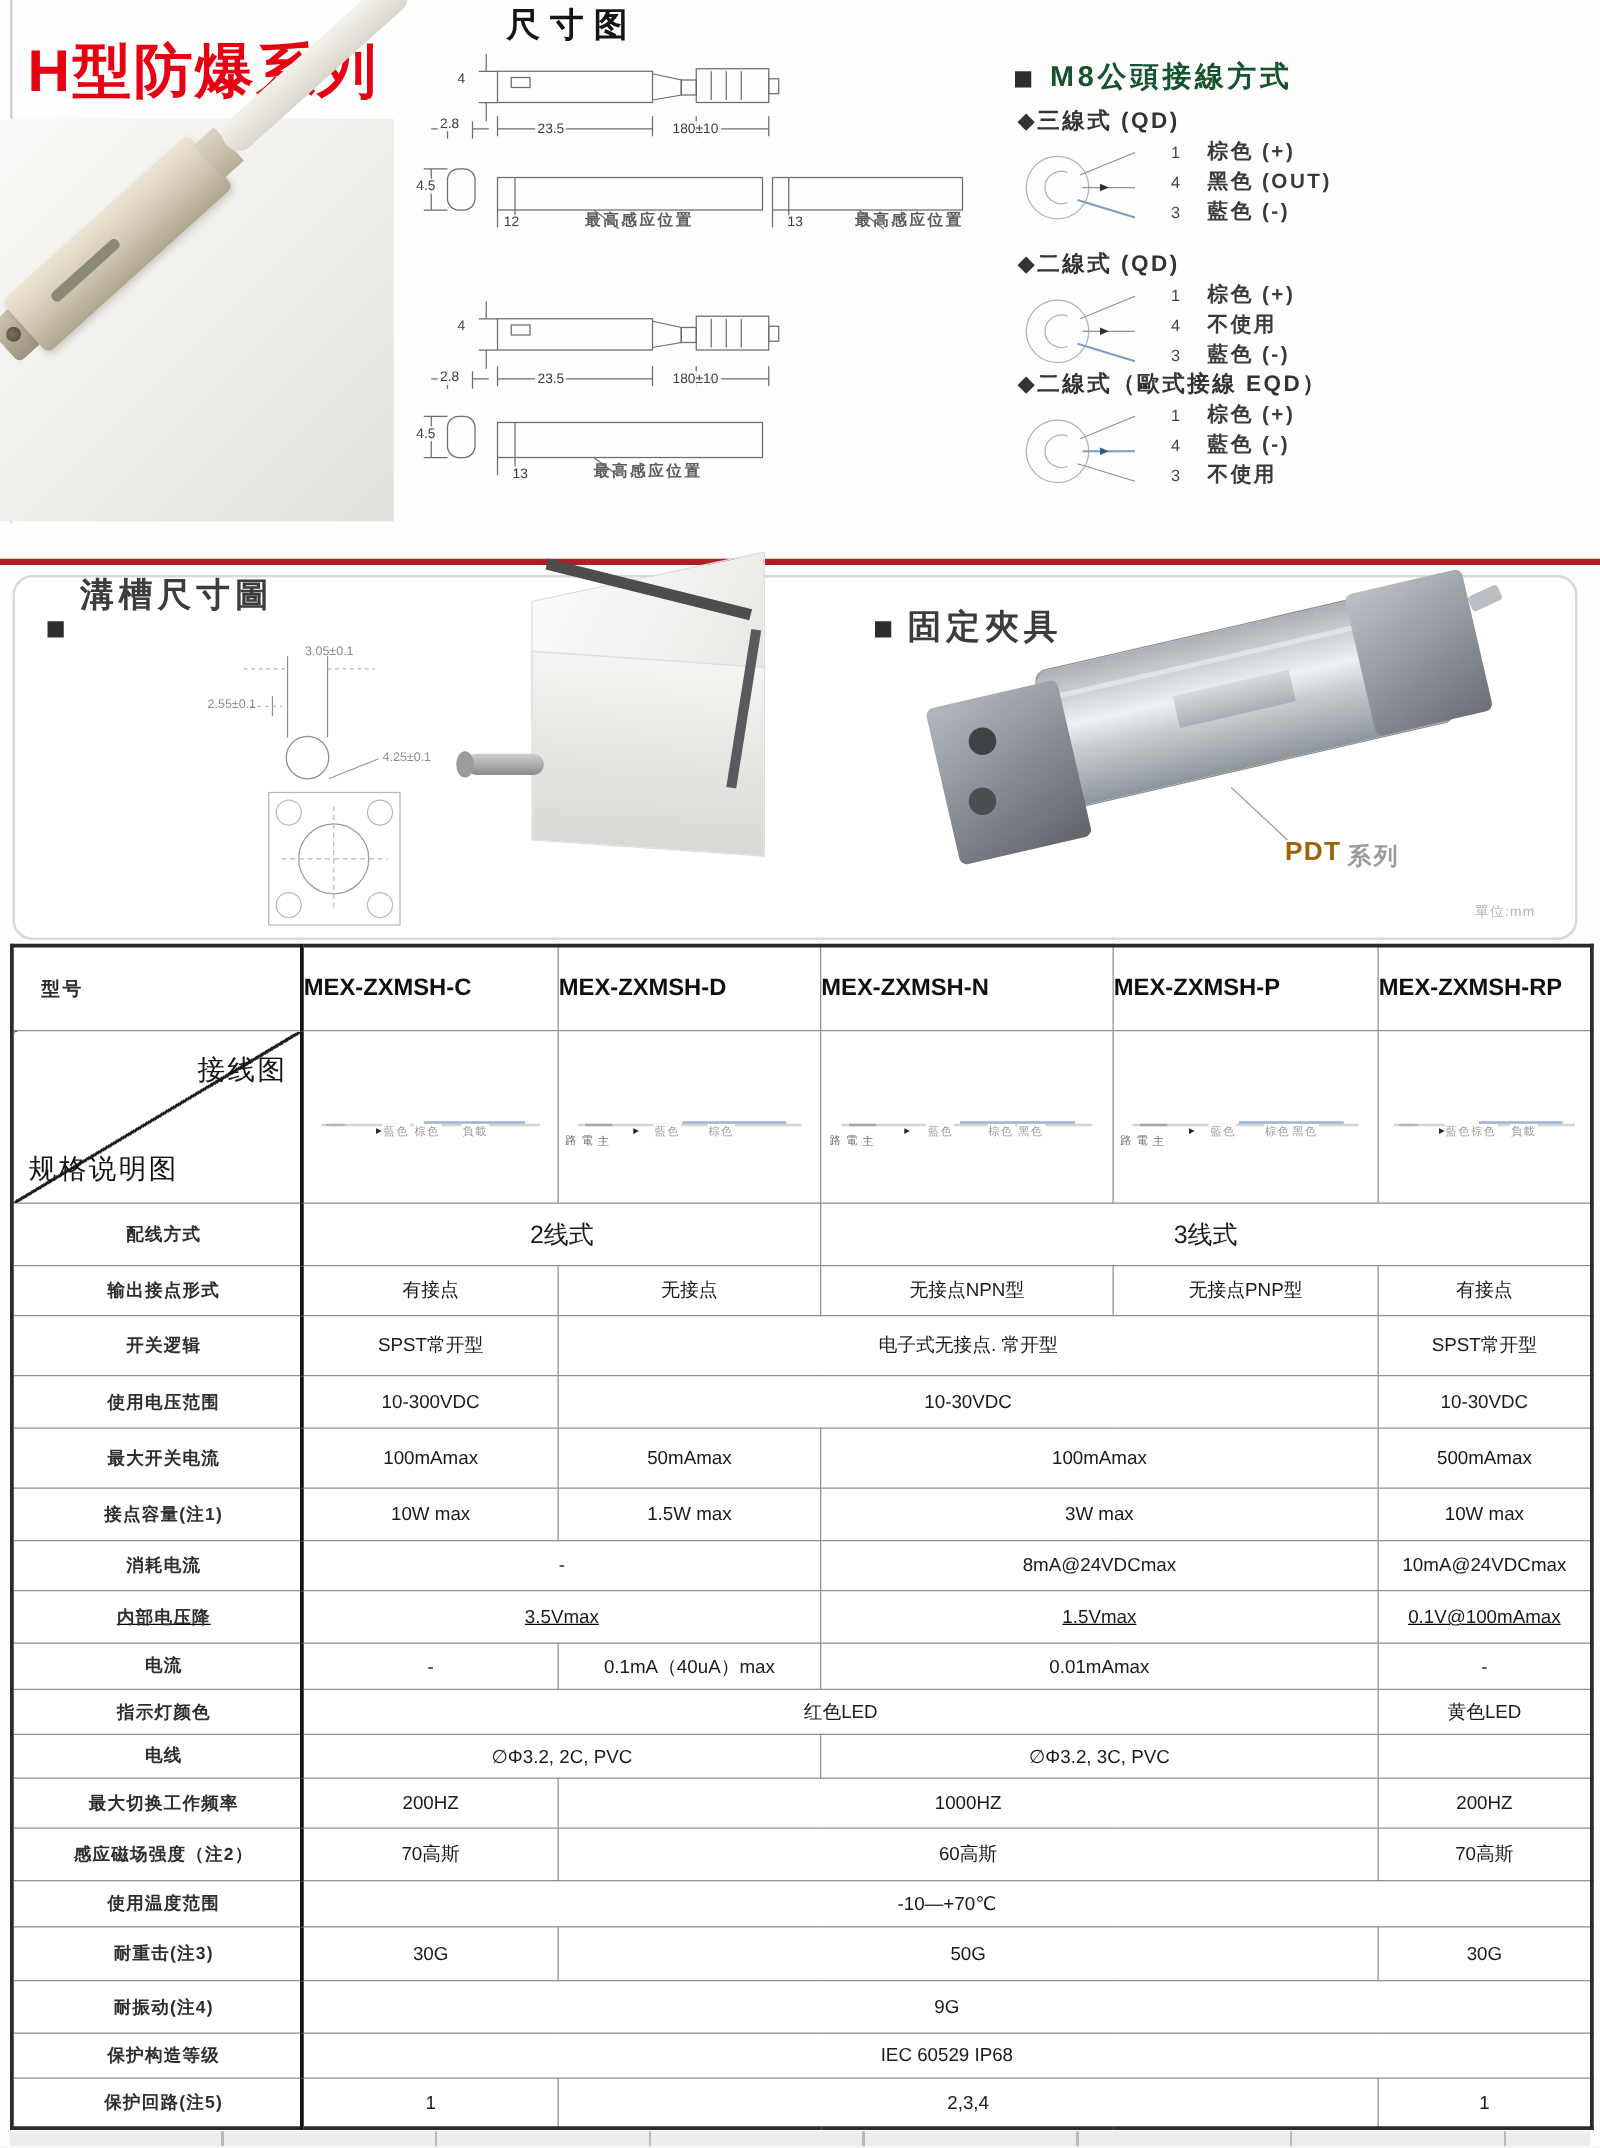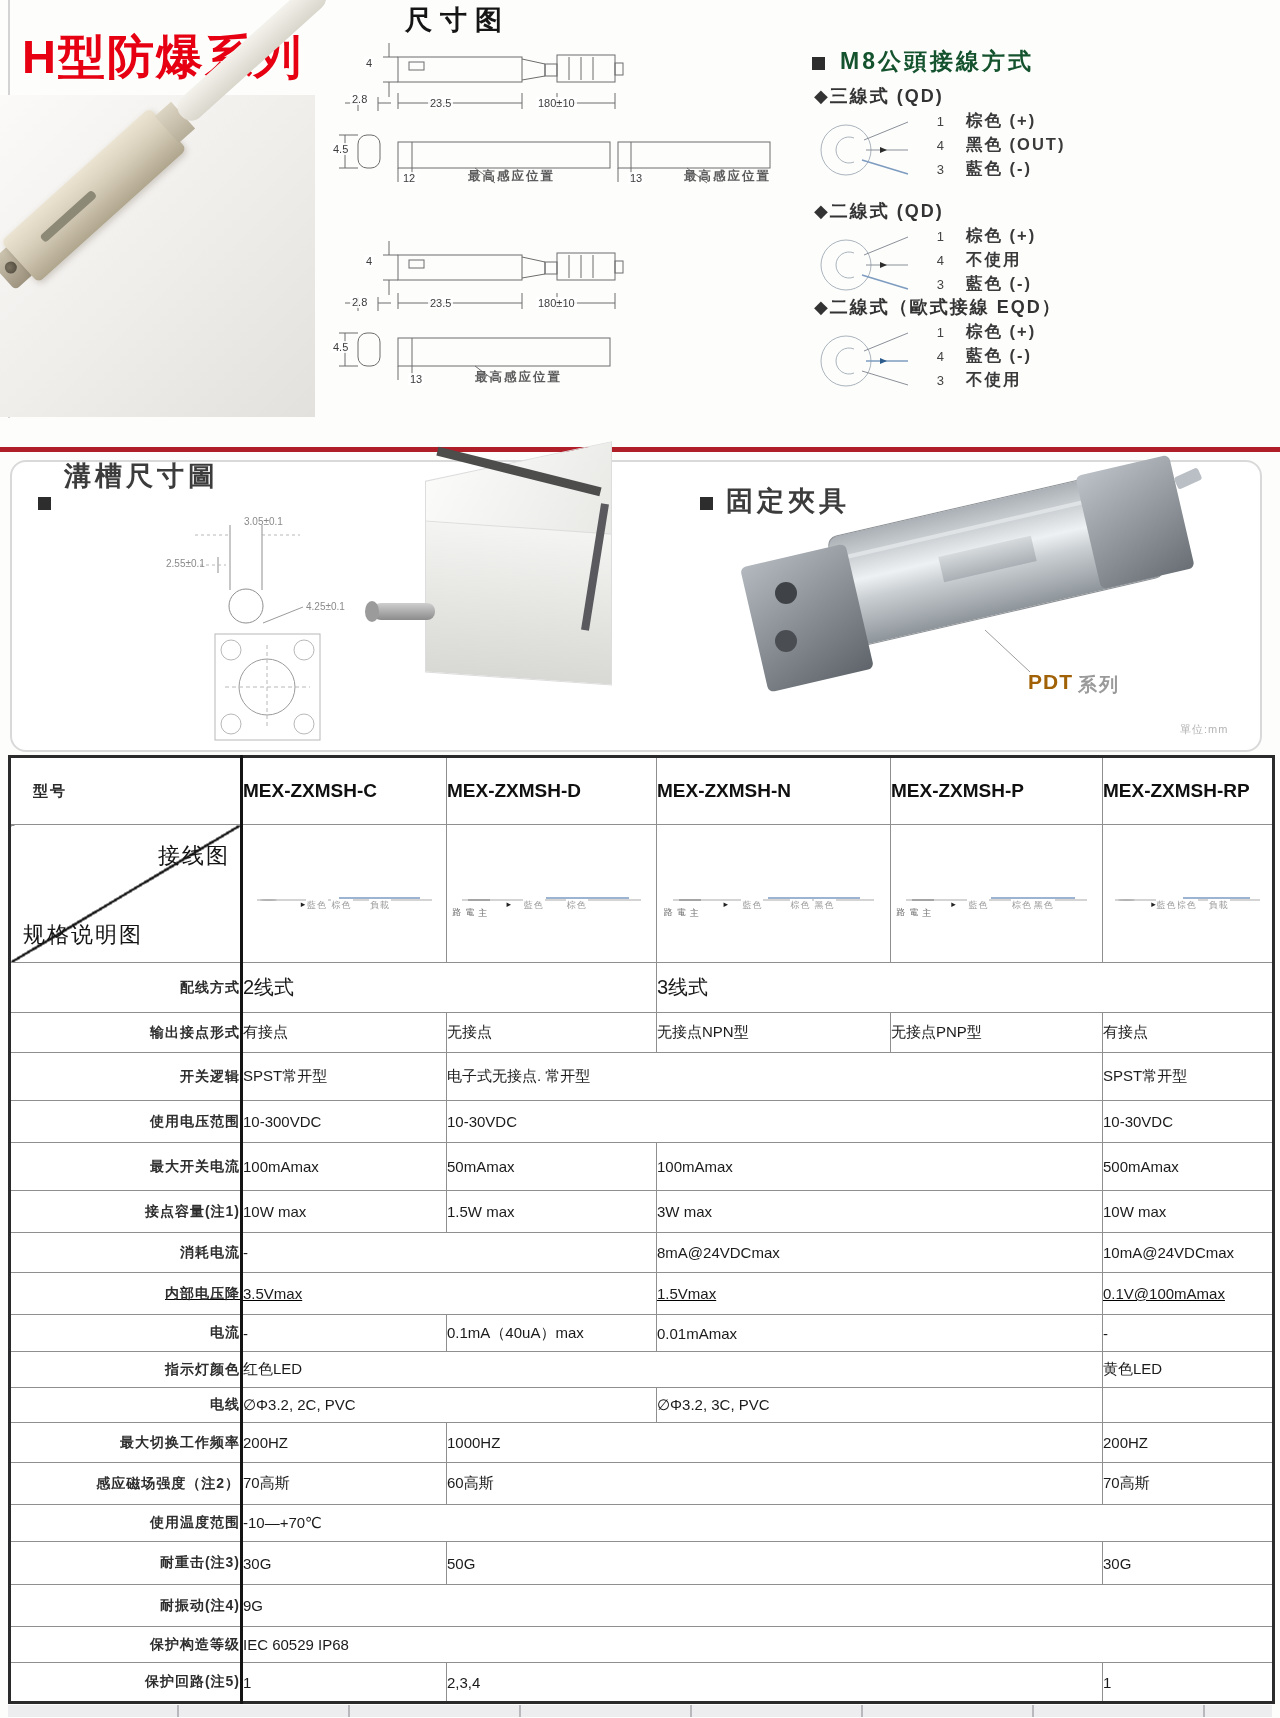--- a/index.html
+++ b/index.html
@@ -61,23 +61,23 @@
   .pdt-strong{font-size:21px;font-weight:800;color:#a16207;letter-spacing:1px;}
   .pdt-light{font-size:19px;font-weight:600;color:#9a9a9a;letter-spacing:2px;}
   .unit-note{font-size:11px;color:#b3b3b3;letter-spacing:1px;}
 
   
   #spec-table{position:absolute;left:8px;top:755px;width:1264px;border-collapse:collapse;table-layout:fixed;
               border:3px solid #2b2b2b;background:#fff;}
   #spec-table th,#spec-table td{border:1px solid #8f8f8f;padding:0;overflow:hidden;vertical-align:middle;}
   .label-head{text-align:left;padding-left:22px !important;font-size:15px;font-weight:600;color:#2a2a2a;letter-spacing:2px;}
   .model-head{font-size:19px;font-weight:700;color:#101010;text-align:left;letter-spacing:0px;}
-  .row-label{text-align:right;padding-left:11px !important;font-size:14px;font-weight:700;color:#2e2e2e;letter-spacing:1px;white-space:nowrap;}
+  .row-label{text-align:center;padding-left:11px !important;font-size:14px;font-weight:700;color:#2e2e2e;letter-spacing:1px;white-space:nowrap;}
   .col-sep{border-right:3px solid #141414 !important;}
-  .val{font-size:15px;color:#1b1b1b;white-space:nowrap;}
+  .val{text-align:center;font-size:15px;color:#1b1b1b;white-space:nowrap;}
   .val.big{font-size:20px;}
   tr.thick-top th,tr.thick-top td{border-top:3px solid #2b2b2b;}
   .corner{position:relative;background:linear-gradient(to bottom right,transparent calc(50% - 1.5px),#1b1b1b calc(50% - 1.5px),#1b1b1b calc(50% + 1px),transparent calc(50% + 1px));}
   .corner-top{position:absolute;right:10px;top:16px;font-size:22px;color:#141414;letter-spacing:2px;}
   .corner-bottom{position:absolute;left:12px;bottom:12px;font-size:22px;color:#141414;letter-spacing:2px;}
 
   .schem{position:relative;width:86%;height:74%;margin:10px auto;}
   .schem-frame{position:absolute;inset:0;border:1px solid #d4d4d4;}
   .mainbox{position:absolute;left:6px;top:10%;height:74%;width:20px;border:1px solid #a5a5a5;color:#6d6d6d;
            font-size:9px;writing-mode:vertical-rl;text-align:center;letter-spacing:3px;background:#fff;}

